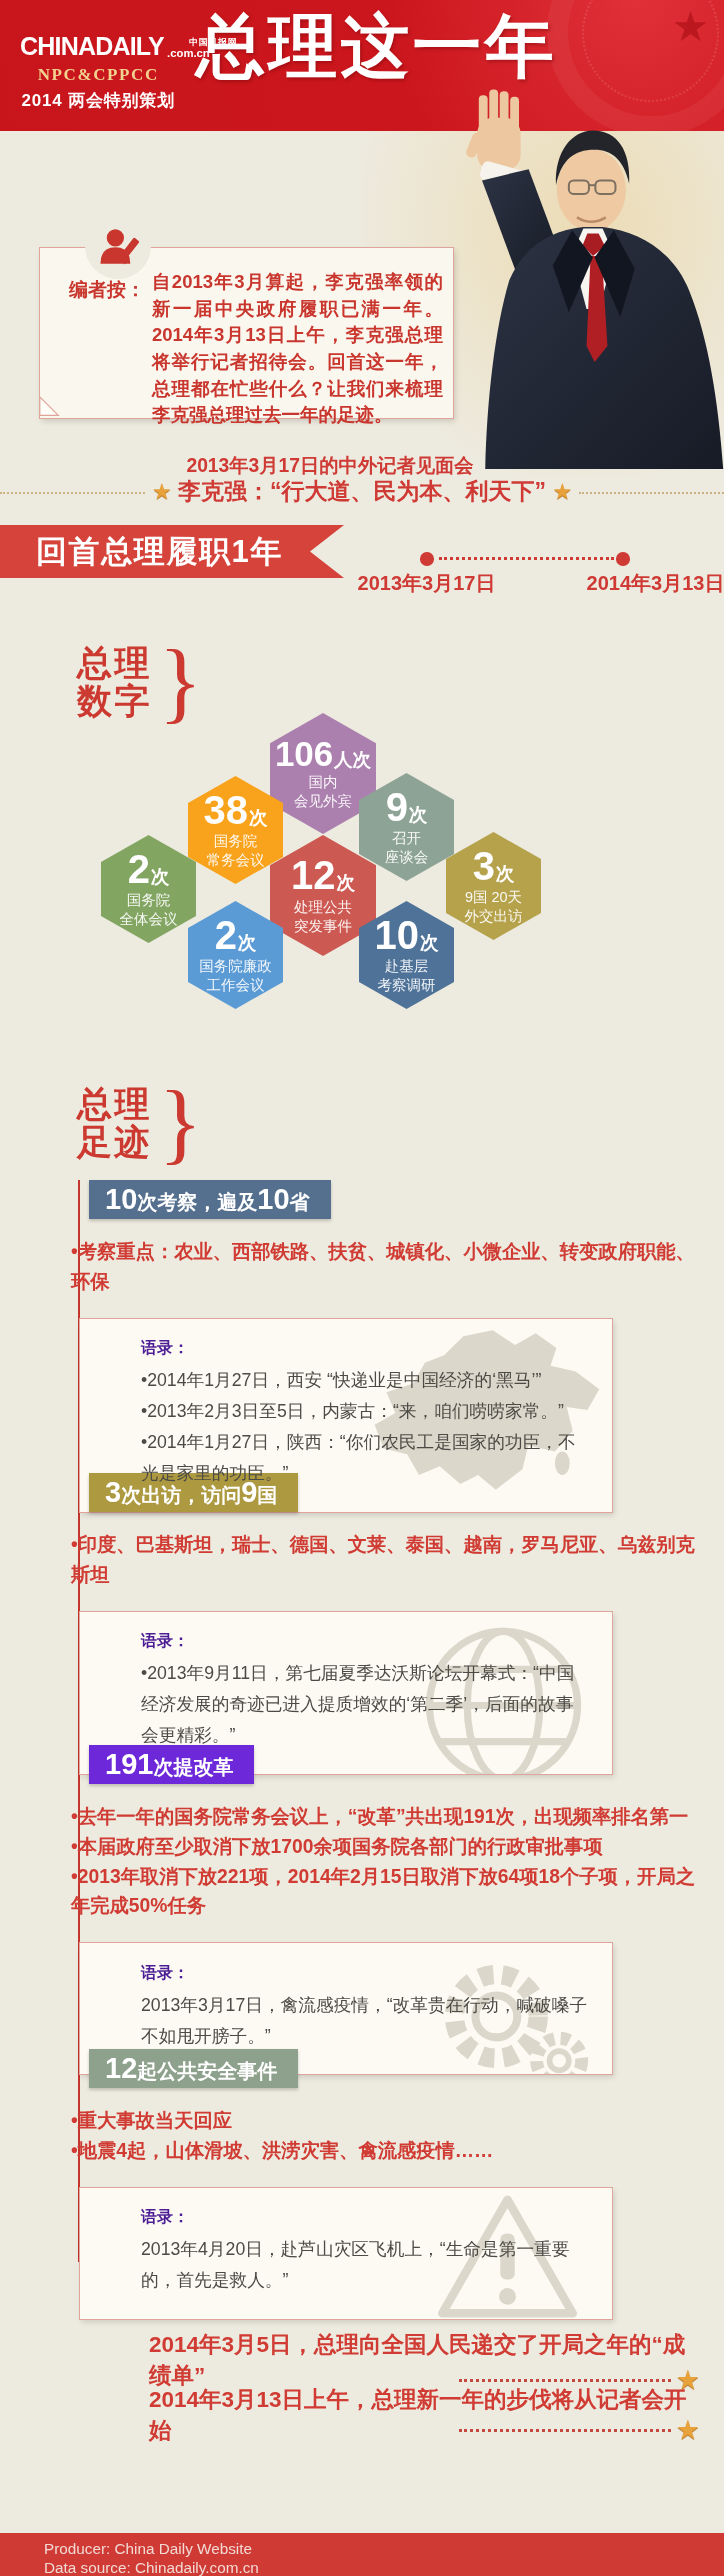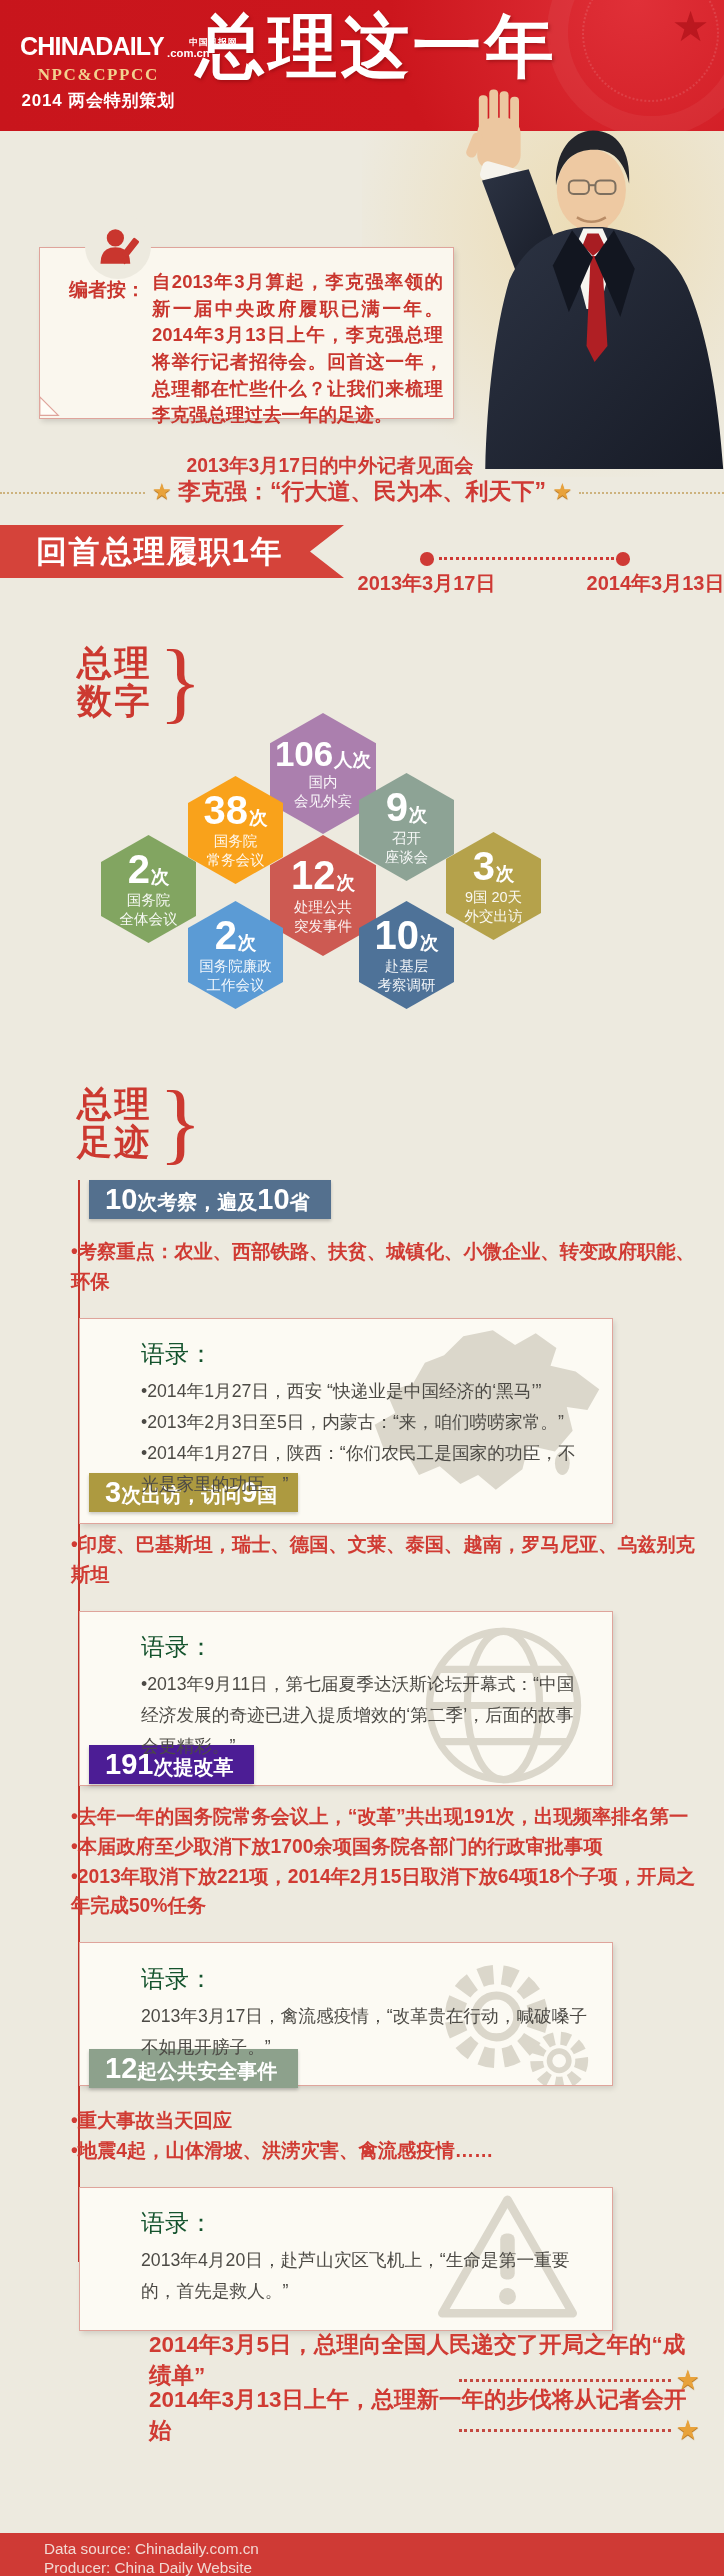--- a/index.html
+++ b/index.html
@@ -114,21 +114,21 @@
   }
   .sec-banner .seg { font-size:20px; font-weight:bold; line-height:39px; }
   .sec-banner .seg.big { font-size:29px; font-weight:bold; }
   .sec-bullets { margin:17.7px 0 0 71px; width:636px; }
   .bullet { font-size:19.3px; font-weight:bold; color:#d03b33; line-height:1.55; }
   .quote-box {
     position:relative; margin:21px 0 0 79px; width:534px;
     background:#fcfaf3; border:0.8px solid #dfa49b; box-shadow:2.4px 3.2px 5.6px rgba(0,0,0,0.13);
     padding:19.3px 24px 22.5px 61px; min-height:80px; overflow:hidden;
   }
-  .quote-label { font-size:24px; font-weight:normal; color:#14532d; margin-bottom:6.4px; position:relative; z-index:2; }
+  .quote-label { font-size:16px; font-weight:bold; color:#4c1d95; margin-bottom:6.4px; position:relative; z-index:2; }
   .quote-line { font-size:17.7px; color:#4c4a45; line-height:1.75; position:relative; z-index:2; }
   .wm { display:none; position:absolute; right:14.5px; top:6.4px; z-index:1; }
   .quote-box[data-watermark="map"]   .wm-map   { display:block; right:-4.8px; top:-3.2px; }
   .quote-box[data-watermark="globe"] .wm-globe { display:block; right:24px; top:9.7px; }
   .quote-box[data-watermark="gear"]  .wm-gear  { display:block; right:19.3px; top:13px; }
   .quote-box[data-watermark="warning"] .wm-warn{ display:block; right:32px; top:4.8px; }
   
   .closing-line { position:absolute; left:149px; width:547px; font-size:22.5px; font-weight:bold; color:#d03b33; }
   .cl-1 { top:2329px; } .cl-2 { top:2384px; }
   .star-row { position:absolute; left:459px; width:241px; display:flex; align-items:center; }
@@ -362,21 +362,21 @@
         </g>
       </svg>
 
       <div class="quote-label">语录：</div>
       <div class="quote-lines">
             <div class="quote-line">•2013年9月11日，第七届夏季达沃斯论坛开幕式：“中国经济发展的奇迹已进入提质增效的‘第二季’，后面的故事会更精彩。”</div>
           </div>
     </div>
   </div>
       <div class="fp-section" style="top: 1745px;">
-    <div class="sec-banner" style="background: #4c1d95;">
+    <div class="sec-banner" style="background: #6d28d9;">
           <span class="seg big">191</span>
           <span class="seg">次提改革</span>
         </div>
     <div class="sec-bullets">
           <div class="bullet">•去年一年的国务院常务会议上，“改革”共出现191次，出现频率排名第一</div>
           <div class="bullet">•本届政府至少取消下放1700余项国务院各部门的行政审批事项</div>
           <div class="bullet">•2013年取消下放221项，2014年2月15日取消下放64项18个子项，开局之年完成50%任务</div>
         </div>
     <div class="quote-box" data-watermark="gear">
 
@@ -425,19 +425,19 @@
     <span class="gold-star">★</span>
   </div>
   <div class="closing-line cl-2">2014年3月13日上午，总理新一年的步伐将从记者会开始</div>
   <div class="star-row sr-2">
     <span class="dots"></span>
     <span class="gold-star">★</span>
   </div>
 
   <div class="footer-band">
     <div class="footer-text">
+      <div>Producer: China Daily Website</div>
       <div>Data source: Chinadaily.com.cn</div>
-      <div>Producer: China Daily Website</div>
     </div>
   </div>
 
 </div>
 
 
 </body></html>

